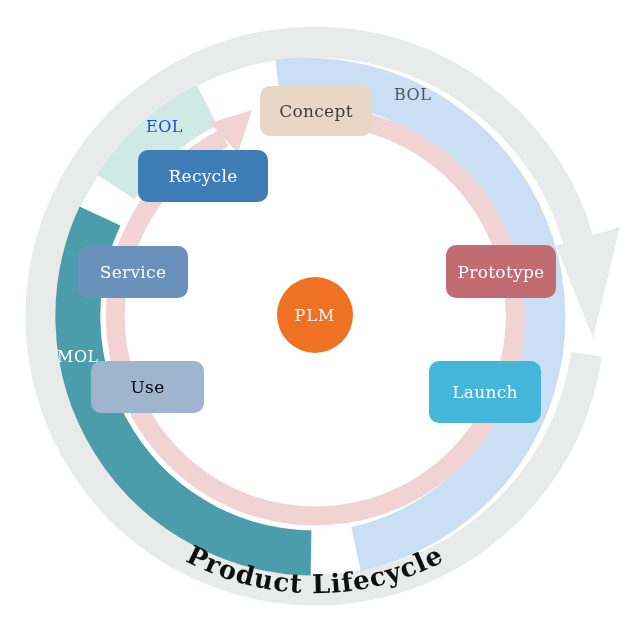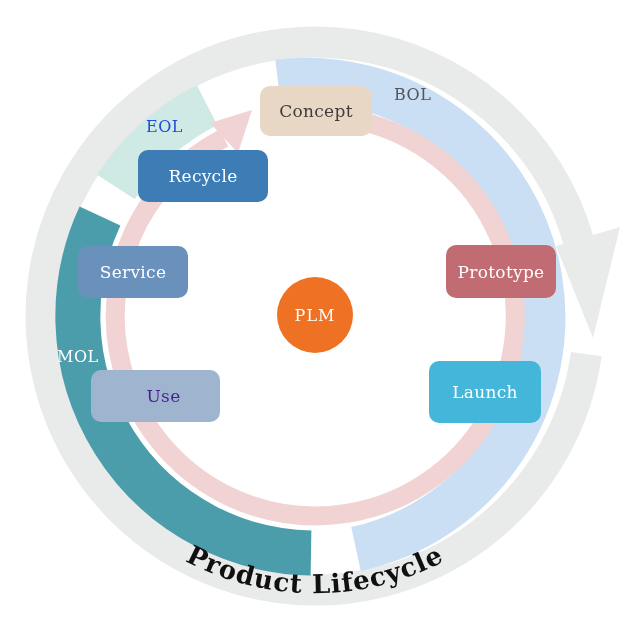--- a/index.html
+++ b/index.html
@@ -54,21 +54,21 @@
 
   <div class="stage-box" style="left: 260px; top: 86px; width: 112px; height: 50px; background: rgb(233, 215, 198); color: rgb(64, 62, 61);">Concept</div>
 
 
   <div class="stage-box" style="left: 446px; top: 245px; width: 110px; height: 53px; background: rgb(193, 107, 115); color: rgb(255, 255, 255);">Prototype</div>
 
   <div class="stage-box" style="left: 429px; top: 361px; width: 112px; height: 62px; background: rgb(68, 182, 217); color: rgb(255, 255, 255);">Launch</div>
 
 
 
-  <div class="stage-box" style="left: 91px; top: 370px; width: 113px; height: 52px; background: rgb(158, 180, 207); color: #4c1d95; padding-left: 16px;">Use</div>
+  <div class="stage-box" style="left: 91px; top: 361px; width: 113px; height: 52px; background: rgb(158, 180, 207); color: #000000;">Use</div>
 
   <div class="stage-box" style="left: 78px; top: 246px; width: 110px; height: 52px; background: rgb(106, 145, 188); color: rgb(255, 255, 255);">Service</div>
 
   <div class="stage-box" style="left: 138px; top: 150px; width: 130px; height: 52px; background: rgb(62, 124, 181); color: rgb(255, 255, 255);">Recycle</div>
 
   <div class="phase-label" style="left: 394px; top: 87px; color: rgb(84, 85, 90);">BOL</div>
 
   <div class="phase-label" style="left: 57px; top: 337px; color: rgb(255, 255, 255); margin-top: 12px;">MOL</div>
 
   <div class="phase-label" style="left: 146px; top: 119px; color: #1d4ed8;">EOL</div>

